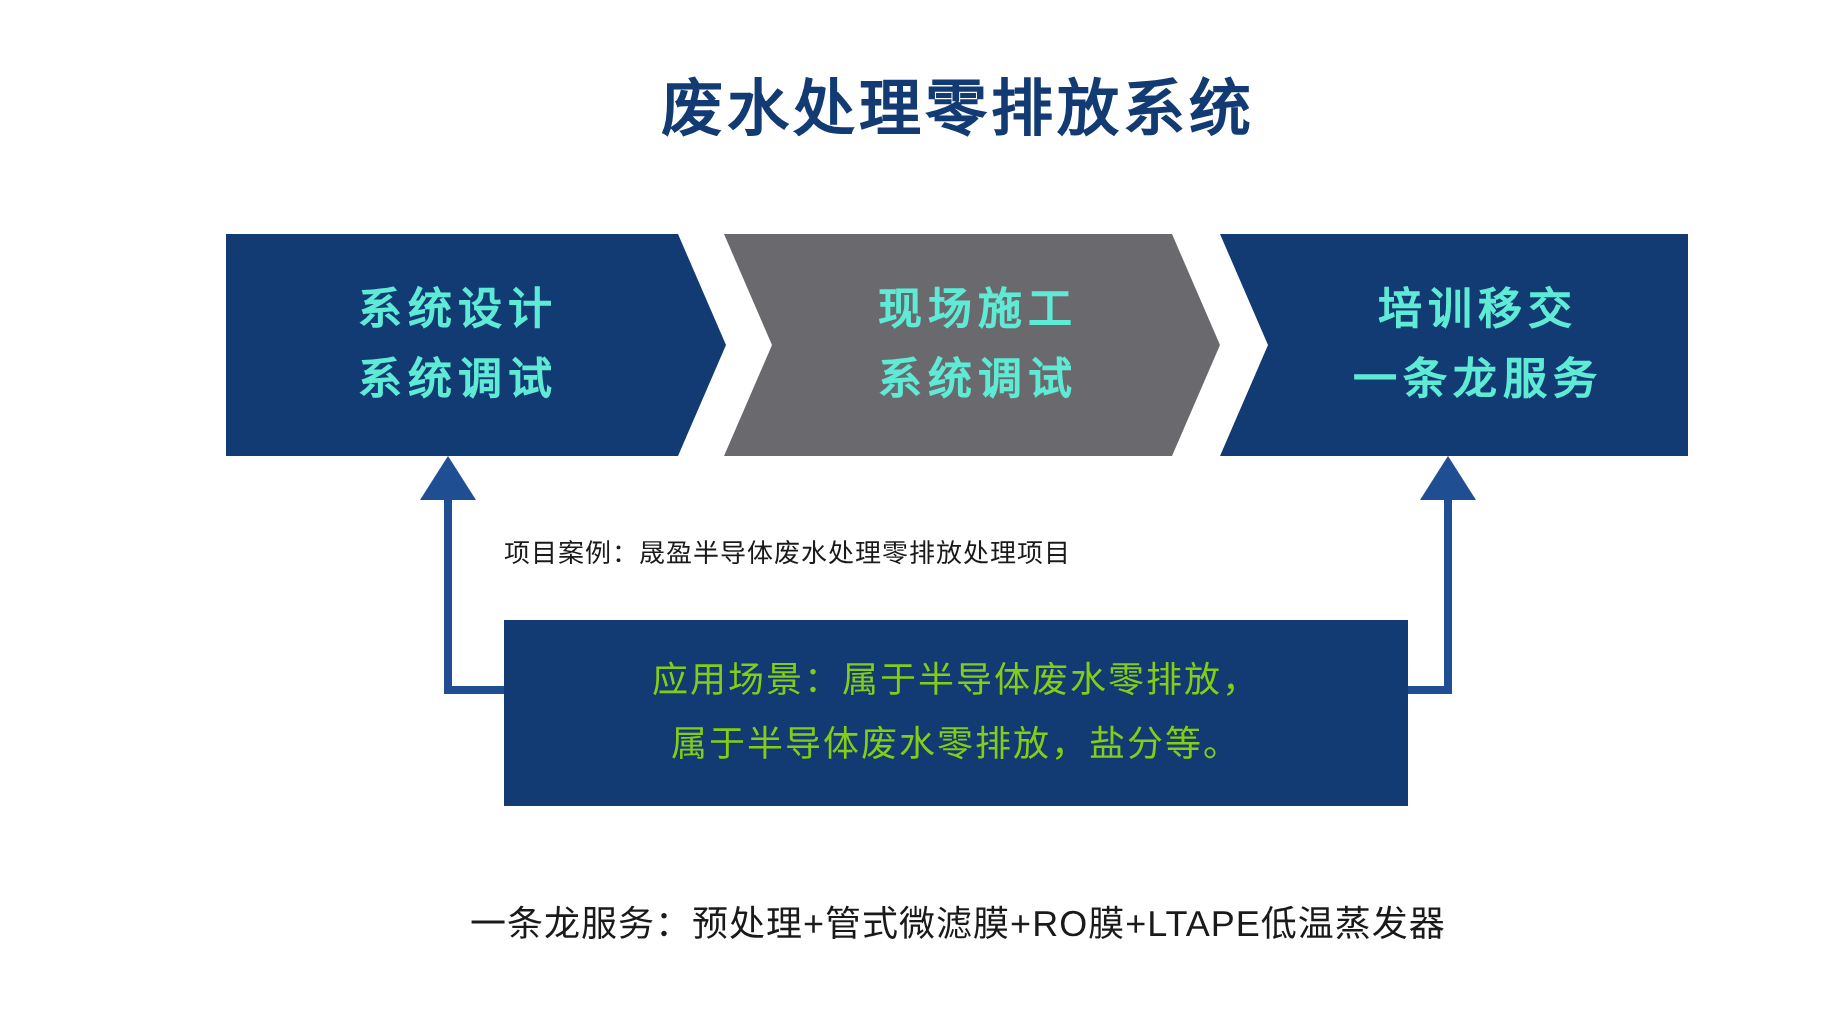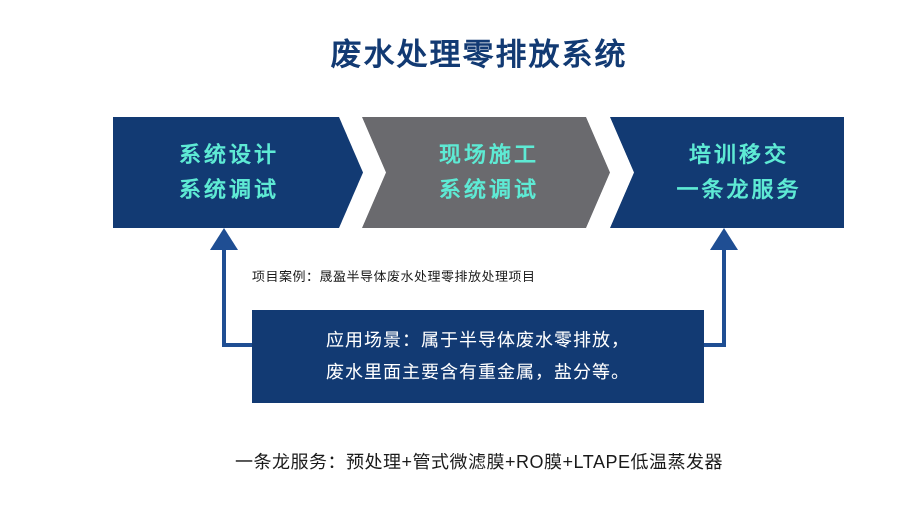--- a/index.html
+++ b/index.html
@@ -97,21 +97,21 @@
   }
 
   
   #info-box {
     position: absolute;
     left: 233px;
     top: 310px;
     width: 452px;
     height: 93px;
     background: #123A73;
-    color: #ffffff;
+    color: #84cc16;
     display: flex;
     flex-direction: column;
     align-items: center;
     justify-content: center;
     font-size: 18px;
     line-height: 1.75;
     letter-spacing: 1px;
     box-sizing: border-box;
   }
   #info-box .line { display: block; white-space: nowrap; }
@@ -171,18 +171,18 @@
 
   <div class="chev" id="chev2">
     <span class="line">现场施工</span>
     <span class="line">系统调试</span>
   </div>
 
   <div class="case-caption">项目案例：晟盈半导体废水处理零排放处理项目</div>
 
   <div id="info-box">
     <span class="line">应用场景：属于半导体废水零排放，</span>
-    <span class="line">废水里面主要含有重金属，盐分等。</span>
+    <span class="line">属于半导体废水零排放，盐分等。</span>
   </div>
 
   <div class="footer-note">一条龙服务：预处理+管式微滤膜+RO膜+LTAPE低温蒸发器</div>
 
 </div>
 
 </body></html>

